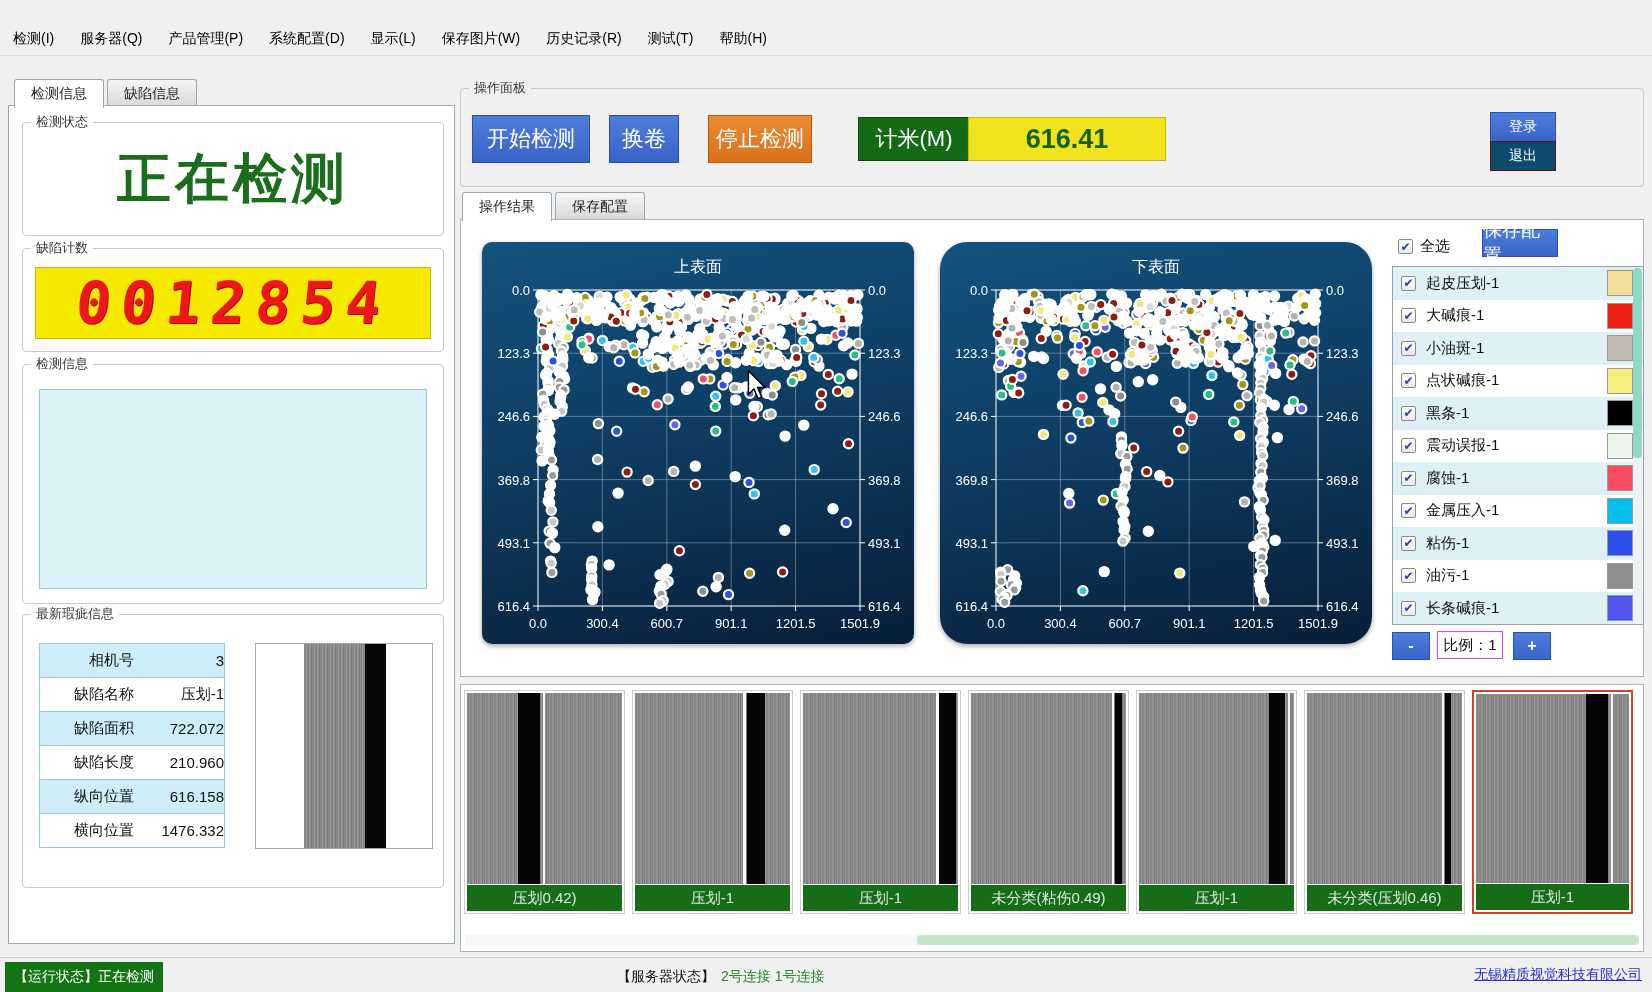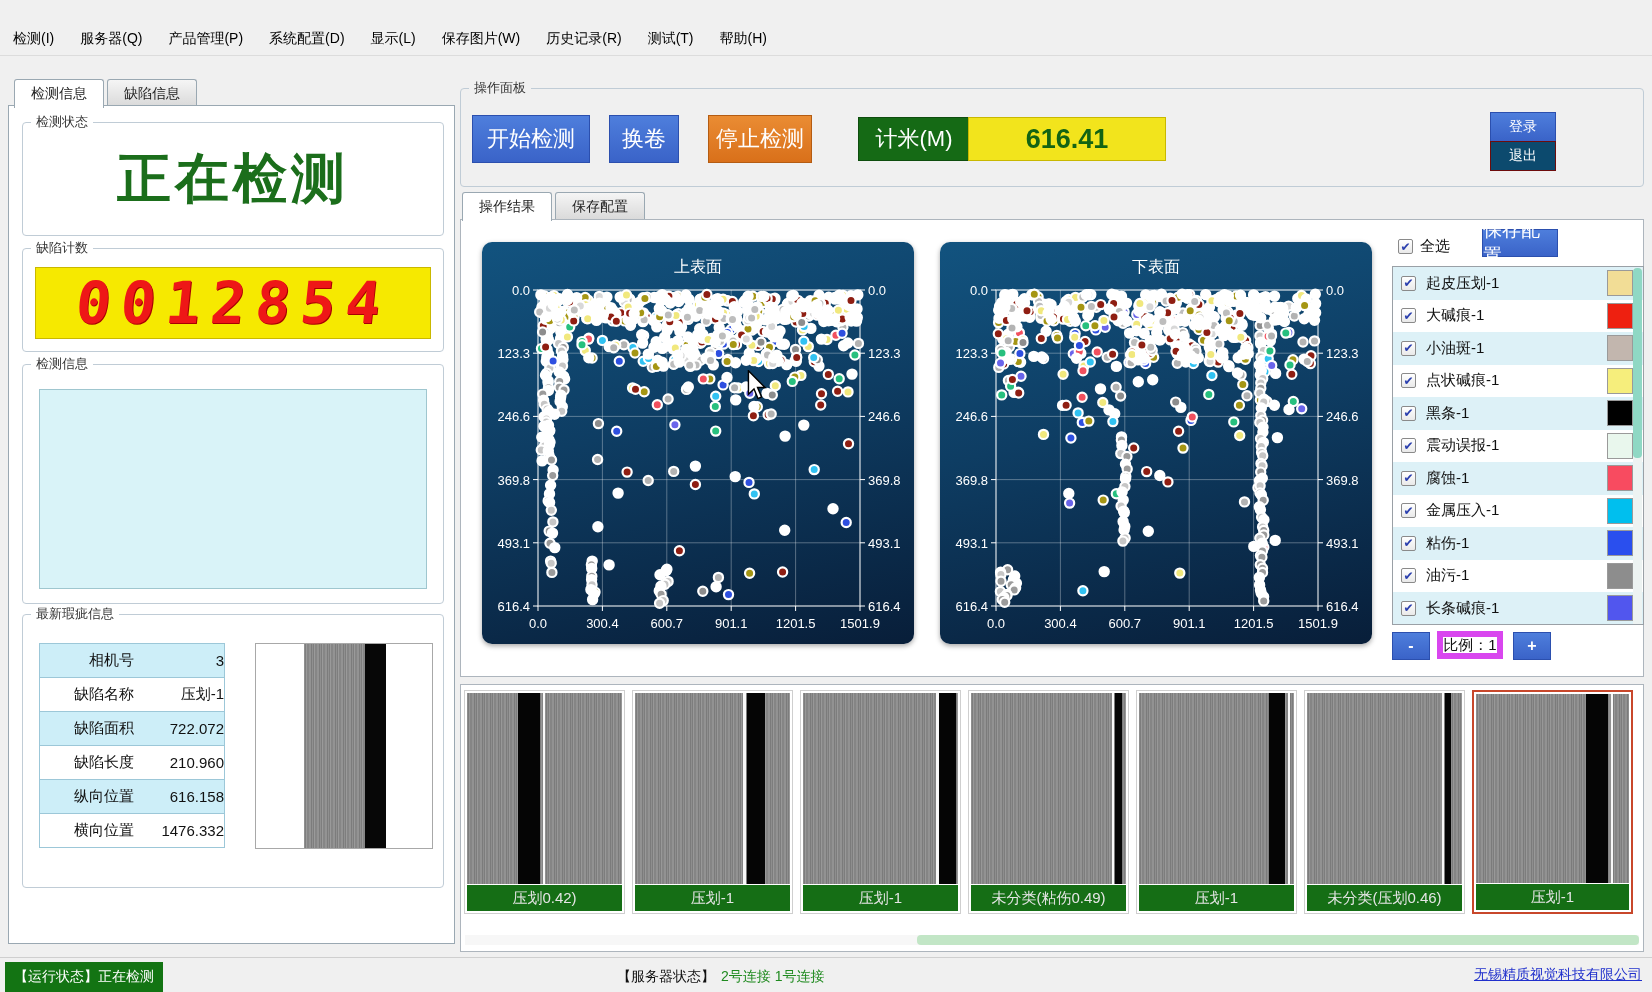--- a/index.html
+++ b/index.html
@@ -72,42 +72,42 @@
     background:linear-gradient(#4e7edc,#3a63c8);border:1px solid #2b4fae;}
   #btn-exit{left:1490px;top:141px;width:64px;height:28px;font-size:14px;
     background:#0c4a6e;border:1px solid #6d0c0c;}
   
   .viewbox{position:absolute;left:460px;top:219px;width:1184px;height:458px;background:#fff;
     border:1px solid #adb5bd;box-sizing:border-box;}
   .chartpanel{position:absolute;top:242px;width:432px;height:402px;border-radius:10px;
     background:linear-gradient(168deg,#12537f 0%,#0e3d63 45%,#081e39 100%);
     box-shadow:0 2px 5px rgba(0,0,0,.35);}
   #chart0{left:482px;}
-  #chart1{left:940px;}
+  #chart1{left:940px;border-radius:27px;}
   .cb{width:15px;height:15px;border:1px solid #8a8a8a;background:linear-gradient(#fff,#e9e9e9);
     display:flex;align-items:center;justify-content:center;font-size:12px;color:#2b3fae;
     border-radius:2px;flex:none;box-sizing:border-box;}
   .selectall{position:absolute;left:1398px;top:237px;display:flex;align-items:center;font-size:15px;color:#111;}
   .selectall .lab{margin-left:7px;}
   #btn-save{left:1482px;top:229px;width:74px;height:26px;font-size:19px;
     background:linear-gradient(#4e7edc,#3a63c8);border:1px solid #2b4fae;}
   .legendlist{position:absolute;left:1392px;top:266px;width:252px;height:359px;background:#fff;
     border:1px solid #9aa0a6;box-sizing:border-box;overflow:hidden;}
   .lrow{display:flex;align-items:center;height:32.5px;padding:0 10px 0 8px;box-sizing:border-box;}
   .lrow.alt{background:#ddf1f7;}
   .llab{margin-left:10px;font-size:15px;color:#111;}
   .sw{margin-left:auto;width:26px;height:26px;border:1px solid #9a9a9a;box-sizing:border-box;}
   .vsb{position:absolute;right:1px;top:1px;width:9px;height:356px;background:#edf3f2;}
   .vsb .vth{position:absolute;top:0;left:0;width:9px;height:190px;background:#8fd8c4;border-radius:4px;}
   #btn-minus{left:1392px;top:632px;width:36px;height:26px;font-size:16px;font-weight:bold;
     background:linear-gradient(#4e7edc,#3a63c8);border:1px solid #2b4fae;}
   #btn-plus{left:1513px;top:632px;width:36px;height:26px;font-size:16px;font-weight:bold;
     background:linear-gradient(#4e7edc,#3a63c8);border:1px solid #2b4fae;}
   .scalebox{position:absolute;left:1437px;top:631px;width:66px;height:28px;background:#fff;
-    border:6px solid #d946ef;display:flex;align-items:center;justify-content:center;font-size:15px;color:#111;box-sizing:border-box;}
+    border:1px solid #d946ef;display:flex;align-items:center;justify-content:center;font-size:15px;color:#111;box-sizing:border-box;}
   
   .thumbpanel{position:absolute;left:460px;top:684px;width:1184px;height:268px;background:#fff;
     border:1px solid #adb5bd;box-sizing:border-box;}
   .thumbstrip{position:absolute;left:3px;top:5px;display:flex;}
   .thumb{position:relative;width:161px;height:224px;background:#fff;border:1px solid #cfcfcf;
     margin-right:7px;box-sizing:border-box;flex:none;}
   .thumb.sel{border:2px solid #c8472b;}
   .timg{position:absolute;left:2px;right:2px;top:2px;bottom:29px;}
   .tcap{position:absolute;left:2px;right:2px;bottom:2px;height:26px;background:#156e15;color:#e5e5e5;
     font-size:15px;display:flex;align-items:center;justify-content:center;white-space:nowrap;overflow:hidden;}

